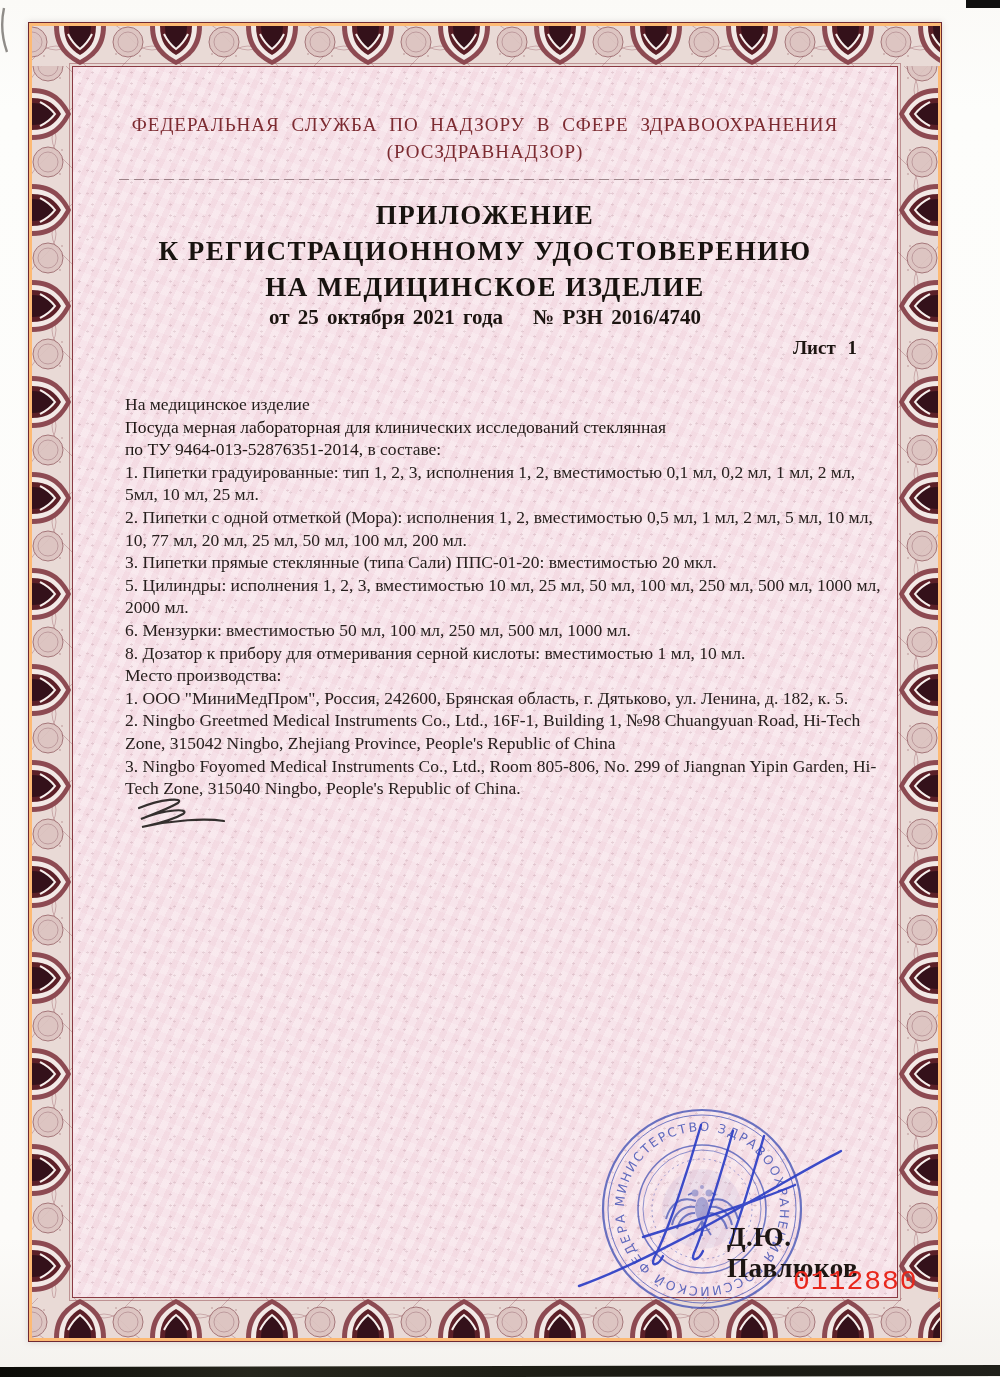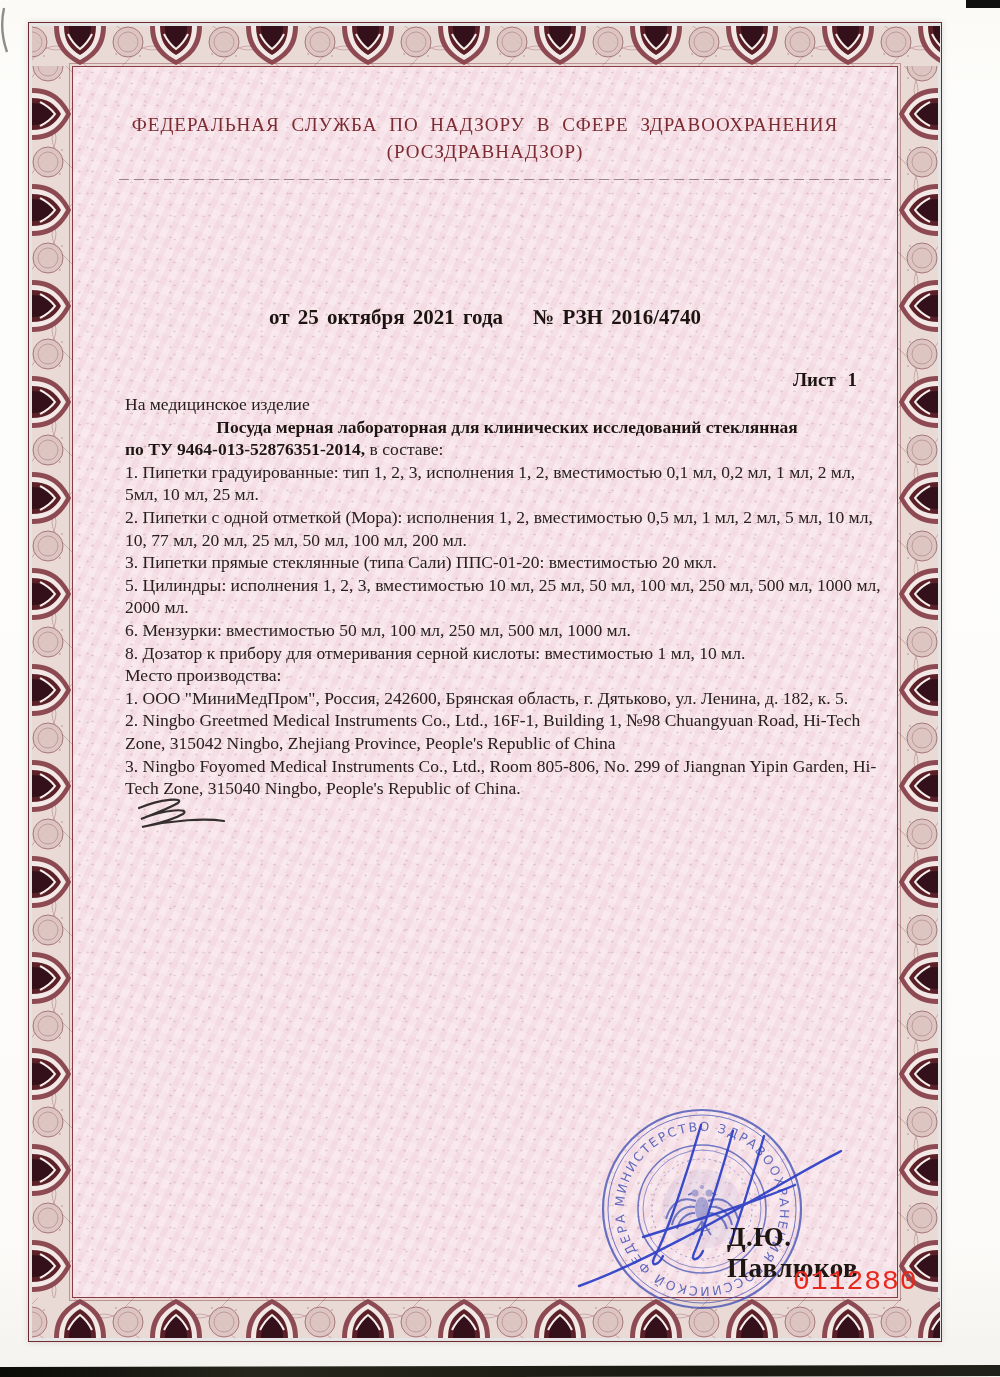--- a/index.html
+++ b/index.html
@@ -6,21 +6,21 @@
   body{
     width:1000px;height:1377px;position:relative;overflow:hidden;
     background:linear-gradient(180deg,#fbfaf7 0%,#fdfdfb 8%,#fcfbf9 90%,#f4f2ee 100%);
     font-family:"Liberation Serif", serif;
   }
   .canvas{position:absolute;inset:0;}
 
   
   .page{
     position:absolute;left:28px;top:22px;width:914px;height:1320px;
-    background:#e5e5e5;border:1px solid #6f2a32;box-sizing:border-box;
+    background:#fdba74;border:1px solid #6f2a32;box-sizing:border-box;
     box-shadow:0 0 6px rgba(120,100,100,.25);
   }
   .band{position:absolute;display:block;}
   .band-top{left:3px;top:3px;}
   .band-bottom{left:3px;top:1275px;}
   .band-left{left:3px;top:43px;}
   .band-right{left:869px;top:43px;}
 
   .inner{
     position:absolute;left:43px;top:43px;width:826px;height:1232px;
@@ -51,30 +51,30 @@
     color:#18130f;
   }
   .date-row{
     position:absolute;top:238px;left:0;width:100%;
     display:flex;justify-content:center;gap:30px;
     font-size:21px;font-weight:bold;color:#1c1410;word-spacing:3px;
   }
   .sheet{
     position:absolute;top:270px;left:0;width:100%;box-sizing:border-box;
     padding-right:40px;text-align:right;
-    font-size:19px;font-weight:bold;color:#1c1410;word-spacing:7px;margin-top:32px;
+    font-size:19px;font-weight:bold;color:#1c1410;word-spacing:7px;
   }
 
   
   .body-text{
     position:absolute;top:326px;left:52px;width:764px;
     font-size:17.5px;line-height:22.6px;color:#27201e;
   }
   .body-text p{margin:0;}
-  .b{font-weight:bold;color:#1d1613;text-align:center;}
+  .b{font-weight:normal;color:#1d1613;}
   .zmark{display:block;margin:-4px 0 0 6px;}
 
   
   .sig-title{
     position:absolute;top:1139px;left:52px;
     font-size:19px;font-weight:bold;line-height:24px;color:#1d1613;
   }
   .sig-name{
     position:absolute;top:1155px;left:654px;
     font-size:27px;font-weight:bold;color:#1d1613;letter-spacing:.5px;
@@ -152,20 +152,25 @@
 
     <div class="inner">
 
       <div class="agency">
         <div>ФЕДЕРАЛЬНАЯ СЛУЖБА ПО НАДЗОРУ В СФЕРЕ ЗДРАВООХРАНЕНИЯ</div>
         <div>(РОСЗДРАВНАДЗОР)</div>
       </div>
 
       <div class="divider"></div>
 
+      <div class="doc-title">
+        <div>ПРИЛОЖЕНИЕ</div>
+        <div>К РЕГИСТРАЦИОННОМУ УДОСТОВЕРЕНИЮ</div>
+        <div>НА МЕДИЦИНСКОЕ ИЗДЕЛИЕ</div>
+      </div>
 
       <div class="date-row">
         <span>от 25 октября 2021 года</span>
         <span>№  РЗН 2016/4740</span>
       </div>
 
       <div class="sheet">Лист 1</div>
 
       <div class="body-text">
         <p>На медицинское изделие</p>

